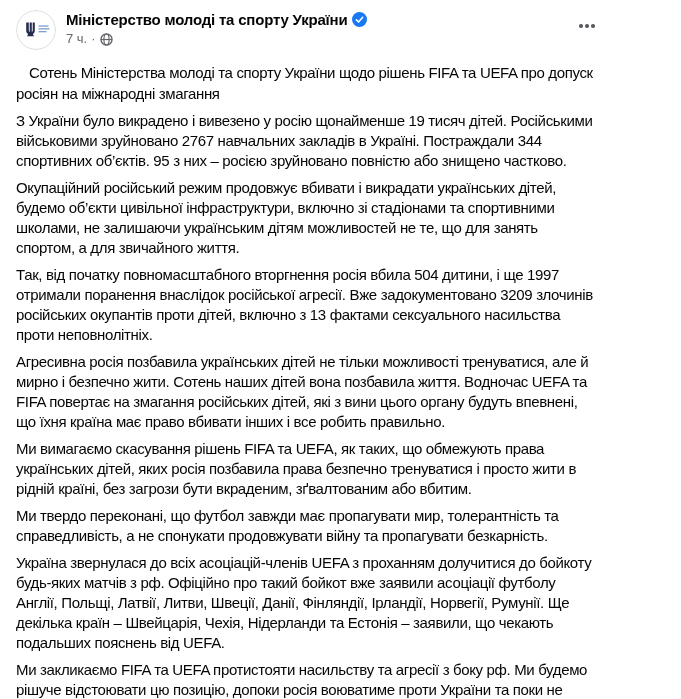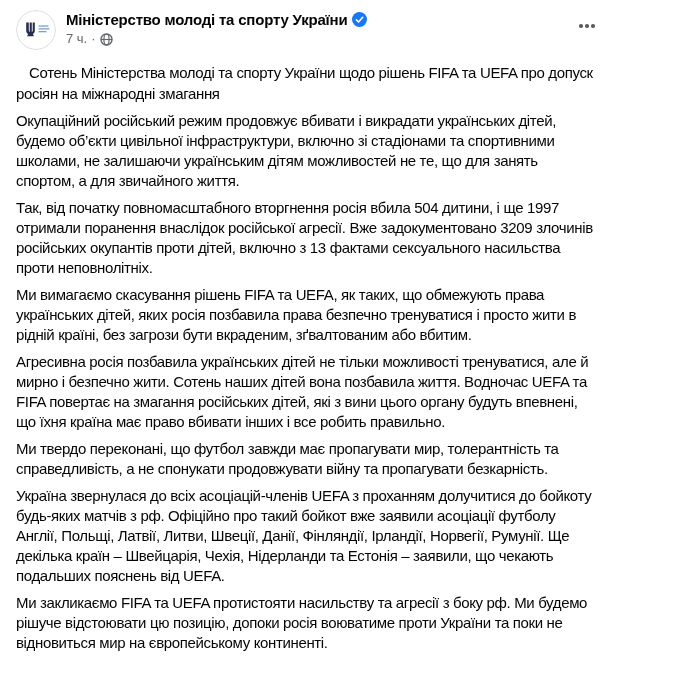--- a/index.html
+++ b/index.html
@@ -74,22 +74,23 @@
 
     <button class="more-btn" aria-label="more options">
       <span class="dot"></span>
       <span class="dot"></span>
       <span class="dot"></span>
     </button>
   </div>
 
   <div class="body">
     <p><span class="excl"><span class="excl-bar"></span><span class="excl-dot"></span></span><span>Сотень Міністерства молоді та спорту України щодо рішень FIFA та UEFA про допуск росіян на міжнародні змагання</span></p>
+    <p>З України було викрадено і вивезено у росію щонайменше 19 тисяч дітей. Російськими військовими зруйновано 2767 навчальних закладів в Україні. Постраждали 344 спортивних об’єктів. 95 з них – росією зруйновано повністю або знищено частково.</p>
     <p>Окупаційний російський режим продовжує вбивати і викрадати українських дітей, будемо об’єкти цивільної інфраструктури, включно зі стадіонами та спортивними школами, не залишаючи українським дітям можливостей не те, що для занять спортом, а для звичайного життя.</p>
     <p>Так, від початку повномасштабного вторгнення росія вбила 504 дитини, і ще 1997 отримали поранення внаслідок російської агресії. Вже задокументовано 3209 злочинів російських окупантів проти дітей, включно з 13 фактами сексуального насильства проти неповнолітніх.</p>
+    <p>Агресивна росія позбавила українських дітей не тільки можливості тренуватися, але й мирно і безпечно жити. Сотень наших дітей вона позбавила життя. Водночас UEFA та FIFA повертає на змагання російських дітей, які з вини цього органу будуть впевнені, що їхня країна має право вбивати інших і все робить правильно.</p>
     <p>Ми вимагаємо скасування рішень FIFA та UEFA, як таких, що обмежують права українських дітей, яких росія позбавила права безпечно тренуватися і просто жити в рідній країні, без загрози бути вкраденим, зґвалтованим або вбитим.</p>
-    <p>Агресивна росія позбавила українських дітей не тільки можливості тренуватися, але й мирно і безпечно жити. Сотень наших дітей вона позбавила життя. Водночас UEFA та FIFA повертає на змагання російських дітей, які з вини цього органу будуть впевнені, що їхня країна має право вбивати інших і все робить правильно.</p>
     <p>Ми твердо переконані, що футбол завжди має пропагувати мир, толерантність та справедливість, а не спонукати продовжувати війну та пропагувати безкарність.</p>
     <p>Україна звернулася до всіх асоціацій-членів UEFA з проханням долучитися до бойкоту будь-яких матчів з рф. Офіційно про такий бойкот вже заявили асоціації футболу Англії, Польщі, Латвії, Литви, Швеції, Данії, Фінляндії, Ірландії, Норвегії, Румунії. Ще декілька країн – Швейцарія, Чехія, Нідерланди та Естонія – заявили, що чекають подальших пояснень від UEFA.</p>
     <p>Ми закликаємо FIFA та UEFA протистояти насильству та агресії з боку рф. Ми будемо рішуче відстоювати цю позицію, допоки росія воюватиме проти України та поки не відновиться мир на європейському континенті.</p>
   </div>
 
 </div>
 
 </body></html>

